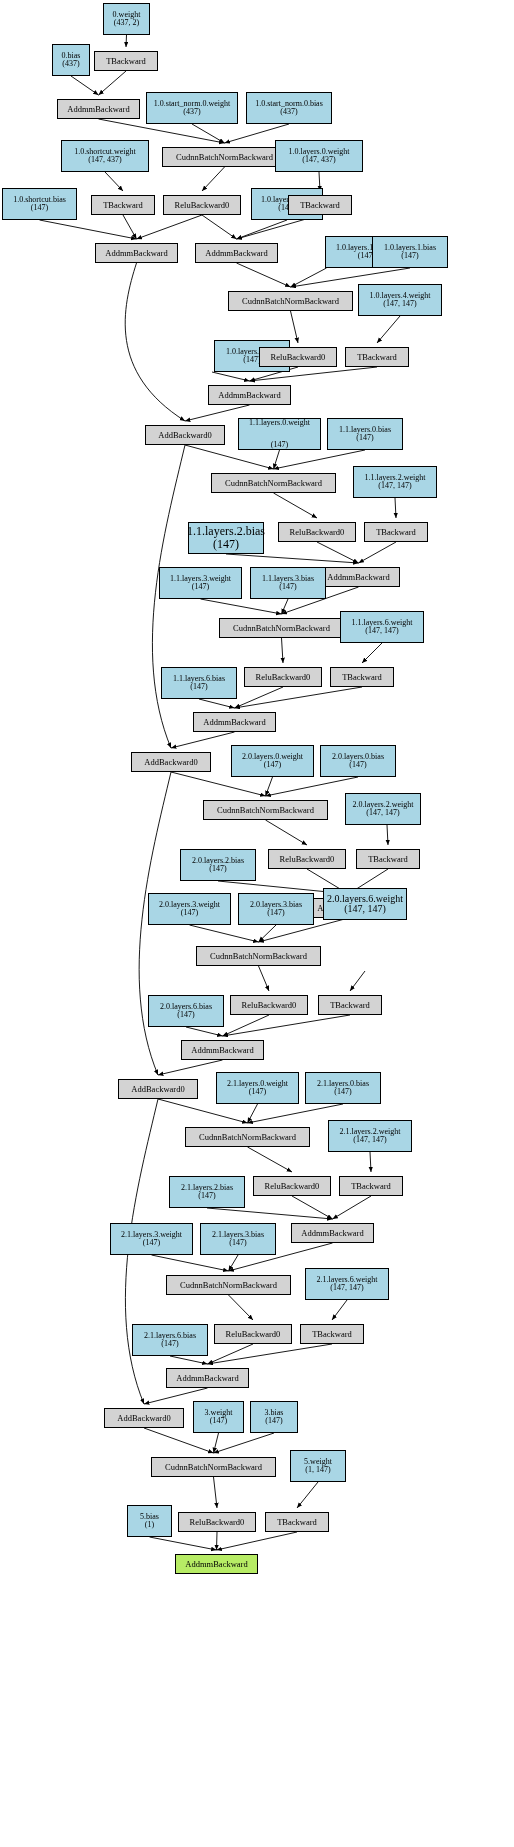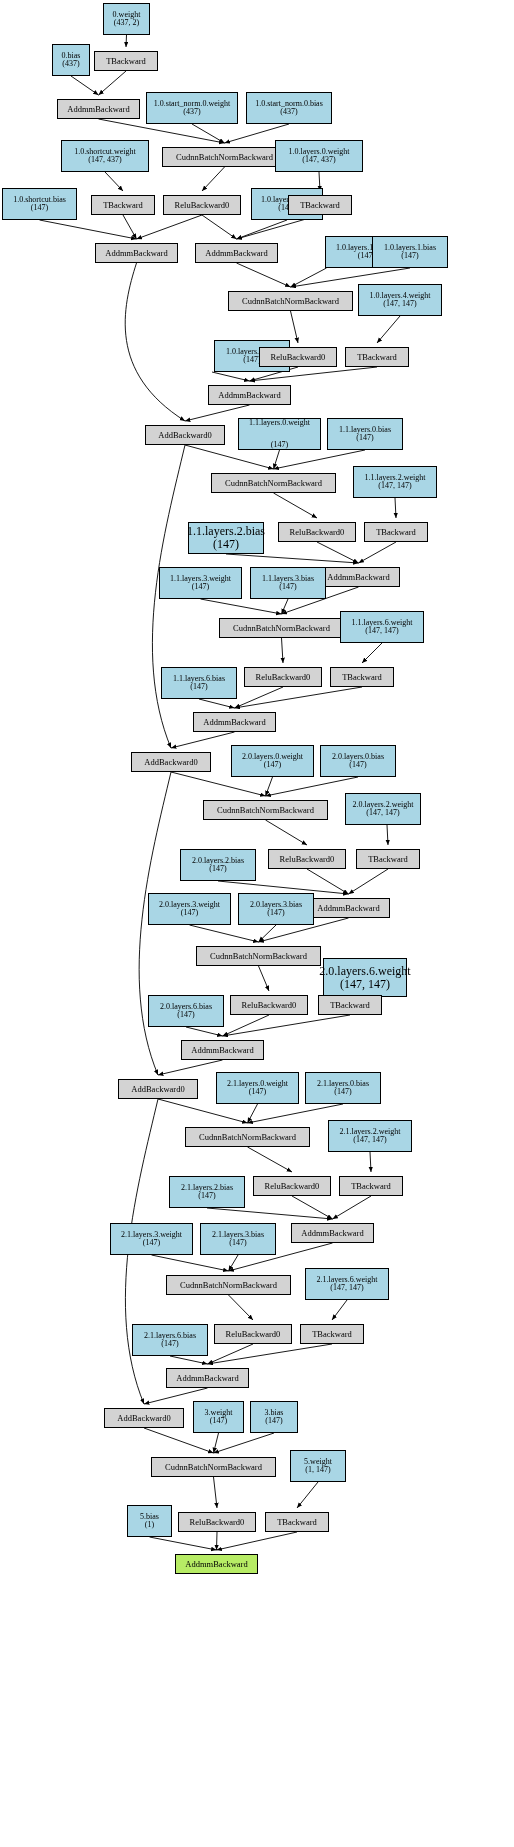--- a/index.html
+++ b/index.html
@@ -294,21 +294,21 @@
         <span class="n-label">2.0.layers.3.weight</span>
         <span class="n-shape">(147)</span>
       </div>
       <div class="node param" style="left: 238px; top: 893px; width: 76px; height: 32px; font-size: 8px;">
         <span class="n-label">2.0.layers.3.bias</span>
         <span class="n-shape">(147)</span>
       </div>
       <div class="node op" style="left: 196px; top: 946px; width: 125px; height: 20px; font-size: 8.5px;">
         <span class="n-label">CudnnBatchNormBackward</span>
       </div>
-      <div class="node param" style="left: 323px; top: 958px; width: 84px; height: 39px; font-size: 12px;">
+      <div class="node param" style="left: 323px; top: 888px; width: 84px; height: 32px; font-size: 10px;">
         <span class="n-label">2.0.layers.6.weight</span>
         <span class="n-shape">(147, 147)</span>
       </div>
       <div class="node param" style="left: 148px; top: 995px; width: 76px; height: 32px; font-size: 8px;">
         <span class="n-label">2.0.layers.6.bias</span>
         <span class="n-shape">(147)</span>
       </div>
       <div class="node op" style="left: 230px; top: 995px; width: 78px; height: 20px; font-size: 8.5px;">
         <span class="n-label">ReluBackward0</span>
       </div>

